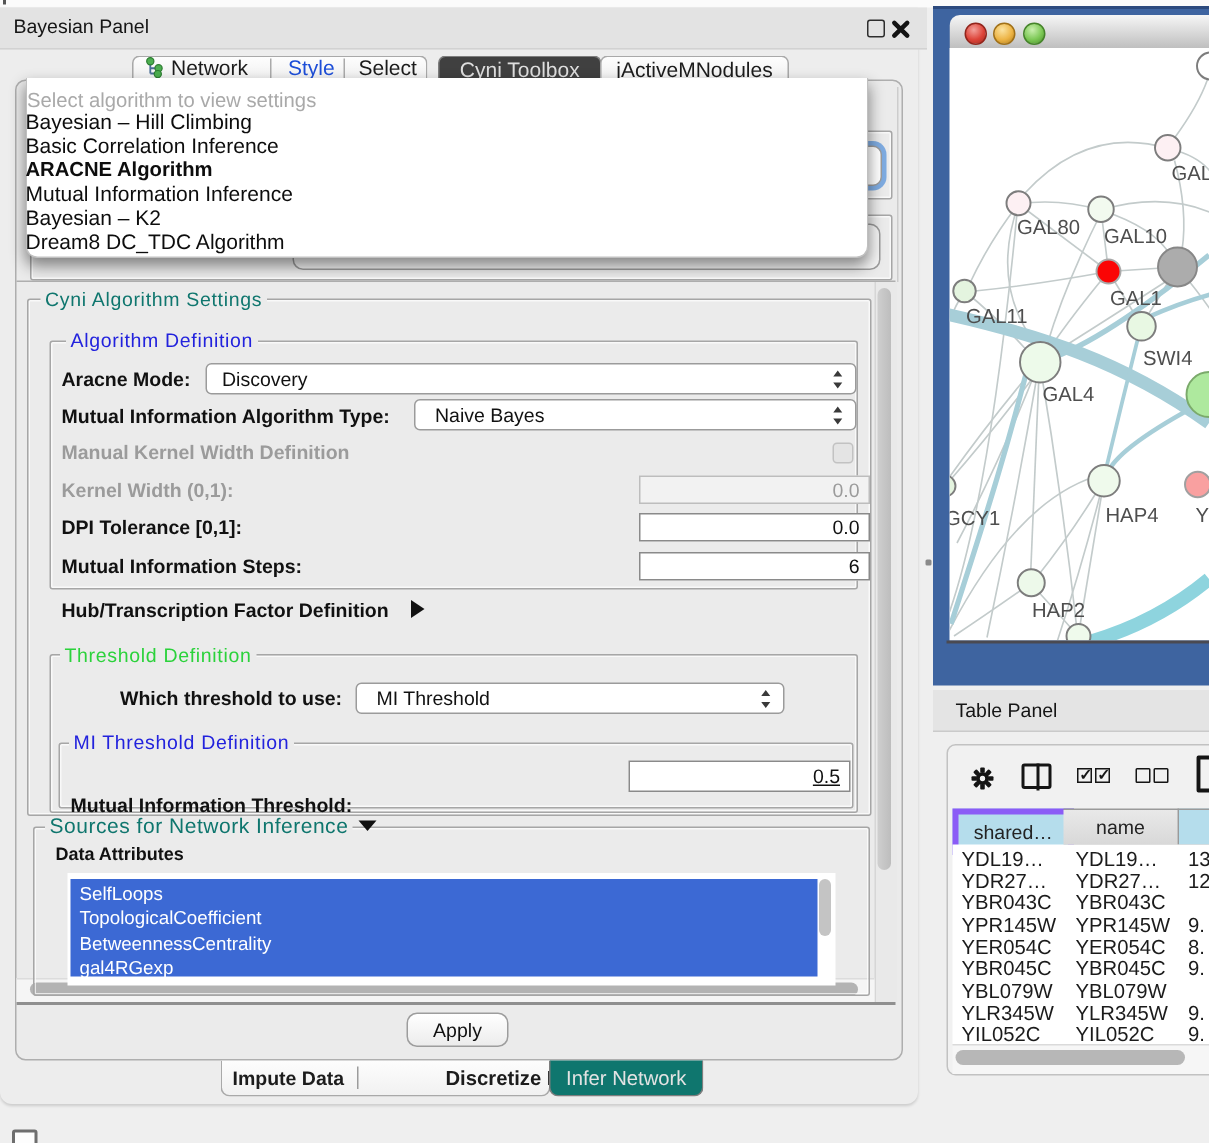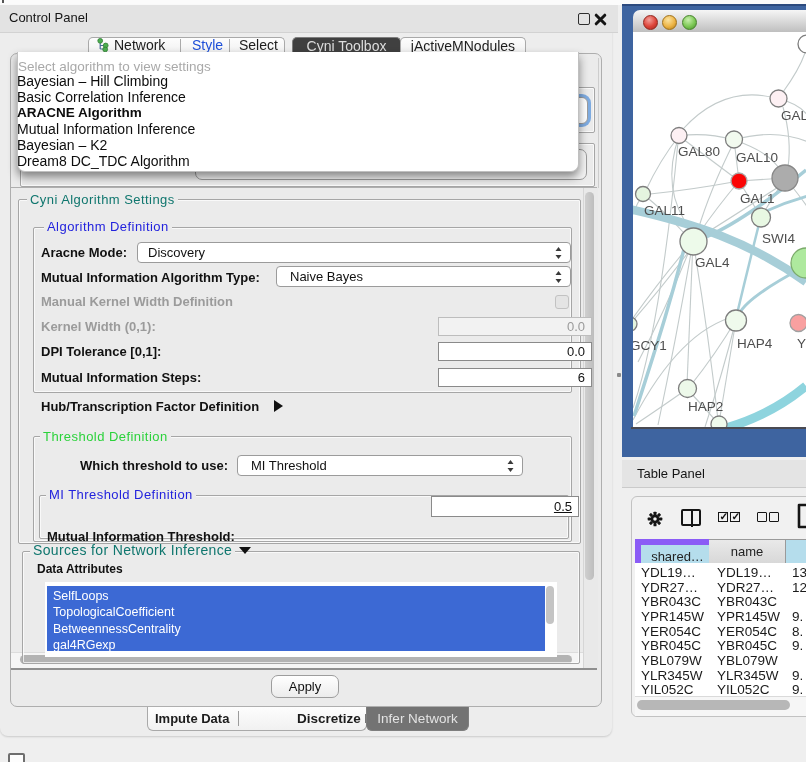--- a/index.html
+++ b/index.html
@@ -30,52 +30,52 @@
   .grp{border:1px solid #a6a6a6;border-radius:2px;
        box-shadow:inset 0 0 0 1px rgba(255,255,255,0.7);}
   .grptitle{font-size:13px;color:#0f766e;background:#ebebeb;padding:0 3px;line-height:13px;letter-spacing:0.45px;white-space:nowrap;}
   .lblb{font-size:13px;font-weight:bold;color:#111;line-height:15px;}
   .lblgray{font-size:13px;font-weight:bold;color:#9b9b9b;line-height:15px;}
   .combo{background:#ffffff;border:1px solid #9b9b9b;border-radius:4px;
          font-size:13px;color:#111;}
   .combo .ar{position:absolute;right:7px;top:0;height:100%;display:flex;
              flex-direction:column;justify-content:center;color:#444;}
   .field{border:1px solid #8a8a8a;background:#fff;font-size:13px;color:#111;
-         text-align:right;margin-left:12px;}
+         text-align:right;}
   
   .thumbv{background:#c4c4c4;border-radius:5px;}
   
   #dropdown{left:17px;top:52px;width:560px;height:119px;background:#ffffff;
             border:1px solid #c0c0c0;border-top:none;border-radius:0 0 8px 8px;
             box-shadow:0 5px 10px rgba(0,0,0,0.45);}
   .ditem{position:absolute;left:-1px;font-size:14px;color:#0d0d0d;white-space:nowrap;}
   
   .btab{top:707px;height:23px;background:linear-gradient(#fdfdfd,#f1f1f1);
         border:1px solid #a9a9a9;border-top:none;border-radius:0 0 6px 6px;
         font-size:13px;font-weight:bold;color:#1c1c1c;text-align:center;line-height:23px;}
-  .btab.tabsel{background:#737373;color:#efefef;border-color:#7e7e7e;font-weight:normal;}
+  .btab.tabsel{background:#0f766e;color:#efefef;border-color:#7e7e7e;font-weight:normal;}
   
   #netwin{left:622px;top:4px;width:184px;height:451px;background:#3e64a0;border-top:2px solid #2c4a7e;}
   #mactitle{left:633px;top:10px;width:173px;height:22px;
             background:linear-gradient(#f6f6f6,#bfbfbf);
             border-bottom:1px solid #777;border-top-left-radius:7px;}
   .tl{top:15px;width:13px;height:13px;border-radius:50%;}
   #netcontent{left:633px;top:32px;width:173px;height:395px;background:#ffffff;overflow:hidden;}
   #tpstrip{left:622px;top:460px;width:184px;height:27px;background:#e4e4e4;
            border-bottom:1px solid #cacaca;}
   #tpanel{left:631px;top:496px;width:190px;height:219px;background:#f1f1f1;
           border:1px solid #c2c2c2;border-radius:6px;}
 </style>
 </head>
 <body>
 <div class="abs" id="topstrip"></div>
 <div class="abs" id="ticktl"></div>
 <div class="abs" id="cpwin"></div>
 <div class="abs" id="cptitle"></div>
-<div class="abs" id="cptext">Control Panel</div>
+<div class="abs" id="cptext">Bayesian Panel</div>
 <div class="abs" id="floatbtn"></div>
 <svg class="abs" style="left:594px;top:13px;" width="13" height="13" viewBox="0 0 13 13">
   <path d="M2.2 2.2 L10.8 10.8 M10.8 2.2 L2.2 10.8" stroke="#141414" stroke-width="3" stroke-linecap="round"></path>
  </svg>
 
 <div class="abs tab" style="left:88px;width:195px;"></div>
 <div class="abs" style="left:180px;top:39px;width:1px;height:13px;background:#aaaaaa;"></div>
 <div class="abs" style="left:229px;top:39px;width:1px;height:13px;background:#aaaaaa;"></div>
 <div class="abs" style="left:97px;top:38px;">
   <svg width="13" height="14" viewBox="0 0 13 14">
@@ -149,21 +149,21 @@
    <span style="padding-left:13px;">MI Threshold</span>
    <span class="ar">
         <svg width="9" height="14" viewBox="0 0 9 14">
           <path d="M4.5 1 L7.5 5 L1.5 5 Z M4.5 13 L7.5 9 L1.5 9 Z" fill="#3a3a3a"></path>
         </svg>
       </span>
  </div>
  <div class="abs grp" style="left:39px;top:495px;width:528px;height:42px;"></div>
  <div class="abs grptitle" style="left:46px;top:488px;color:#2222dd;">MI Threshold Definition</div>
  <div class="abs lblb" style="left:47px;top:511px;margin-top:18px;">Mutual Information Threshold:</div>
- <div class="abs field" style="left:419px;top:496px;width:140px;height:19px;padding-right:6px;line-height:19px;text-decoration:underline;">0.5</div>
+ <div class="abs field" style="left:419px;top:507px;width:140px;height:19px;padding-right:6px;line-height:19px;text-decoration:underline;">0.5</div>
 
  <div class="abs grp" style="left:22px;top:551px;width:556px;height:111px;"></div>
  <div class="abs grptitle" style="left:30px;top:544px;font-size:14px;letter-spacing:0.35px;">Sources for Network Inference</div>
  <div class="abs" style="left:239px;top:547px;width:0;height:0;border-top:7px solid #111;border-left:6px solid transparent;border-right:6px solid transparent;"></div>
  <div class="abs lblb" style="left:37px;top:563px;font-size:12px;line-height:13px;">Data Attributes</div>
  <div class="abs" style="left:45px;top:582px;width:512px;height:75px;background:#ffffff;"></div>
  <div class="abs" style="left:47px;top:586px;width:498px;height:65px;background:#3c69d4;"></div>
  <div class="abs" style="left:53px;top:588px;font-size:12.5px;line-height:16.25px;color:#fff;">SelfLoops<br>TopologicalCoefficient<br>BetweennessCentrality<br>gal4RGexp</div>
  <div class="abs thumbv" style="left:546px;top:586px;width:8px;height:38px;"></div>
 </div>
@@ -307,21 +307,21 @@
  <div class="abs" style="left:757px;top:512px;width:8px;height:8px;border:1.4px solid #151515;border-radius:1px;"></div>
  <div class="abs" style="left:769px;top:512px;width:8px;height:8px;border:1.4px solid #151515;border-radius:1px;"></div>
  <div class="abs" style="left:797px;top:503px;">
   <svg width="20" height="26" viewBox="0 0 20 26">
    <path d="M2 2 L11 2 L17 8 L17 24 L2 24 Z" fill="none" stroke="#151515" stroke-width="2.6" stroke-linejoin="round"></path>
    <path d="M10.5 2.5 L10.5 8.5 L16.5 8.5" fill="none" stroke="#151515" stroke-width="2"></path>
   </svg>
  </div>
 
  <div class="abs" style="left:635px;top:539px;width:171px;height:24px;">
-   <div class="abs" style="left:0;top:0;width:73px;height:23px;background:#b5ddec;border:6px solid #8b5cf6;
+   <div class="abs" style="left:0;top:0;width:73px;height:23px;background:#b5ddec;border:4px solid #8b5cf6;
         text-align:center;line-height:23px;font-size:13px;color:#232323;">shared…</div>
    <div class="abs" style="left:74px;top:0;width:76px;height:23px;background:linear-gradient(#e9e9e9,#d8d8d8);border:1px solid #9a9a9a;border-left:none;
         text-align:center;line-height:23px;font-size:13px;color:#232323;">name</div>
    <div class="abs" style="left:151px;top:0;width:60px;height:23px;background:#b5ddec;border:1px solid #9a9a9a;border-left:none;"></div>
  </div>
  <div class="abs" style="left:635px;top:563px;width:171px;height:133px;background:#ffffff;overflow:hidden;font-size:13.5px;color:#1b1b1b;">
    <div style="position:absolute;left:6px;top:3px;line-height:14.66px;white-space:pre;">YDL19…
 YDR27…
 YBR043C
 YPR145W

